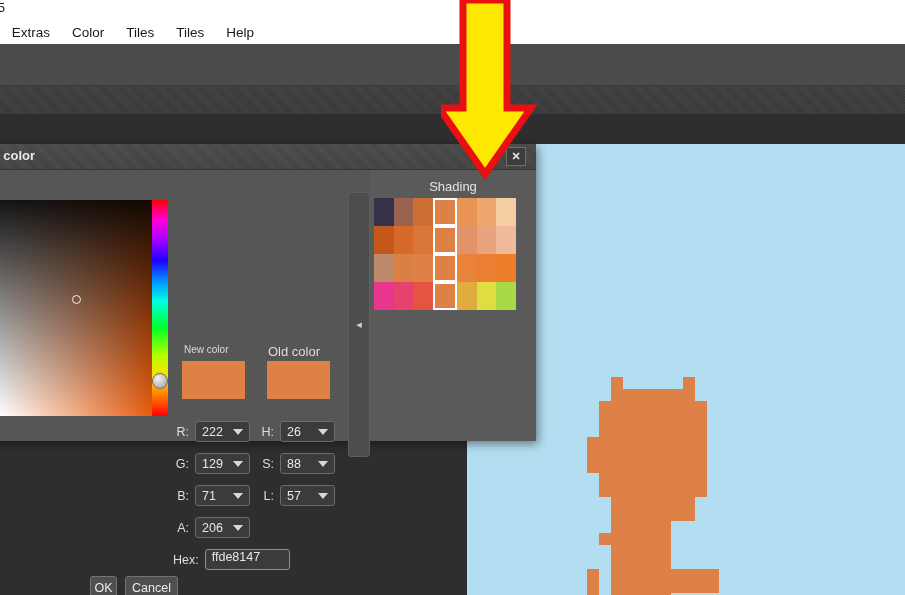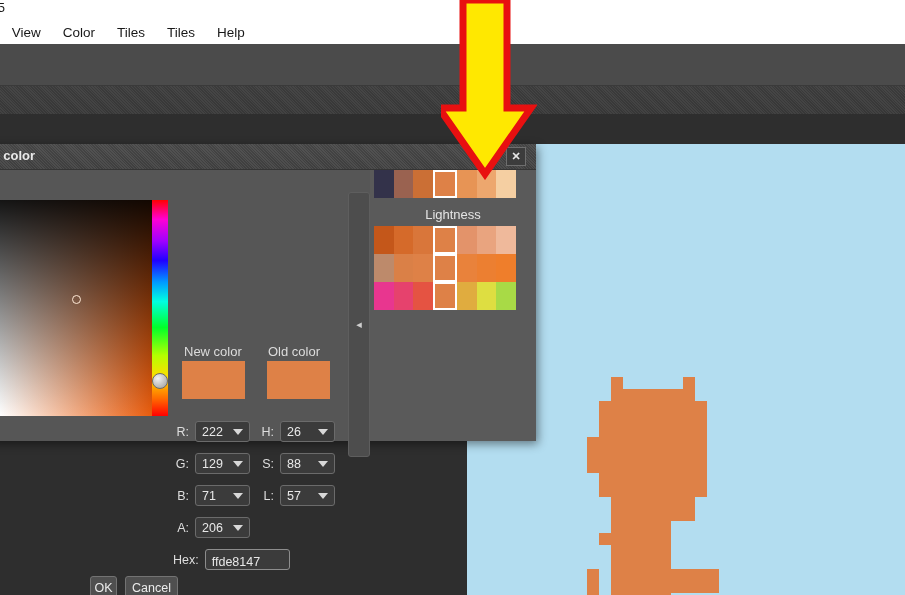--- a/index.html
+++ b/index.html
@@ -121,21 +121,21 @@
     cursor:pointer;
   }
   .hue-knob {
     position:absolute; left:161px; top:375px;
     width:16px; height:16px; border-radius:50%;
     background:radial-gradient(circle at 35% 32%, #f2f2f2, #9a9a9a);
     border:1px solid #6a6a6a;
   }
 
   
-  .lbl-newcolor { position:absolute; left:194px; top:174px; font-size:13px; color:#dcdcdc; }
+  .lbl-newcolor { position:absolute; left:194px; top:174px; font-size:10px; color:#dcdcdc; }
   .lbl-oldcolor { position:absolute; left:278px; top:174px; font-size:13px; color:#dcdcdc; }
   .sw-new { position:absolute; left:192px; top:191px; width:63px; height:38px; }
   .sw-old { position:absolute; left:277px; top:191px; width:63px; height:38px; }
 
   
   .fld { position:absolute; display:flex; align-items:center; }
   .fld .k {
     font-size:12.5px; color:#dedede; width:16px; text-align:right;
     margin-right:6px;
   }
@@ -151,21 +151,21 @@
   .spin .caret {
     width:0; height:0; margin-right:6px;
     border-left:5px solid transparent; border-right:5px solid transparent;
     border-top:6px solid #d8d8d8;
   }
   .hexfld { position:absolute; left:183px; top:379px; display:flex; align-items:center; }
   .hexfld .k { font-size:12.5px; color:#dedede; margin-right:6px; }
   .hexbox {
     width:85px; height:21px; background:#3b3b3b;
     border:1px solid #8d8d8d; border-radius:3px;
-    display:flex; align-items:flex-end;
+    display:flex; align-items:flex-start;
     cursor:text;
   }
   .hexbox .v { font-size:12.5px; color:#e8e8e8; padding-left:6px; }
 
   
   .btn {
     position:absolute; height:24px;
     background:#4f4f4f; border:1px solid #737373; border-radius:3px;
     color:#ececec; font-size:12.5px;
     display:flex; align-items:center; justify-content:center;
@@ -214,21 +214,21 @@
 </style>
 </head>
 <body>
 
 <div id="app-root">
 
   <div class="menubar">
     <div class="apptitle">.5</div>
     <div class="menu-items">
       <div class="menu-item">ent</div>
-      <div class="menu-item">View</div>
+      <div class="menu-item">Extras</div>
       <div class="menu-item">Color</div>
       <div class="menu-item">Tiles</div>
       <div class="menu-item">Tiles</div>
       <div class="menu-item">Help</div>
     </div>
   </div>
 
   <div class="toolbar-top"></div>
   <div class="toolbar-hatch"></div>
   <div class="toolbar-dark"></div>
@@ -337,30 +337,30 @@
       </div>
 
       <div class="btn" id="ok-button">OK</div>
       <div class="btn" id="cancel-button">Cancel</div>
 
       <div class="splitter">
         <span>◂</span>
       </div>
 
       <div class="palette" id="palette-panel">
+          <div class="pal-label">Shading</div>
           <div class="pal-row">
             <div class="pal-sw" style="background: rgb(51, 50, 74);"></div>
             <div class="pal-sw" style="background: rgb(154, 98, 80);"></div>
             <div class="pal-sw" style="background: rgb(203, 111, 53);"></div>
             <div class="pal-sw sel" style="background: rgb(222, 129, 71);"></div>
             <div class="pal-sw" style="background: rgb(231, 148, 85);"></div>
             <div class="pal-sw" style="background: rgb(237, 167, 110);"></div>
             <div class="pal-sw" style="background: rgb(245, 207, 162);"></div>
           </div>
-          <div class="pal-label">Lightness</div>
           <div class="pal-row">
             <div class="pal-sw" style="background: rgb(196, 87, 26);"></div>
             <div class="pal-sw" style="background: rgb(213, 106, 42);"></div>
             <div class="pal-sw" style="background: rgb(217, 118, 58);"></div>
             <div class="pal-sw sel" style="background: rgb(222, 129, 71);"></div>
             <div class="pal-sw" style="background: rgb(227, 147, 106);"></div>
             <div class="pal-sw" style="background: rgb(233, 164, 127);"></div>
             <div class="pal-sw" style="background: rgb(239, 185, 155);"></div>
           </div>
           <div class="pal-row">

